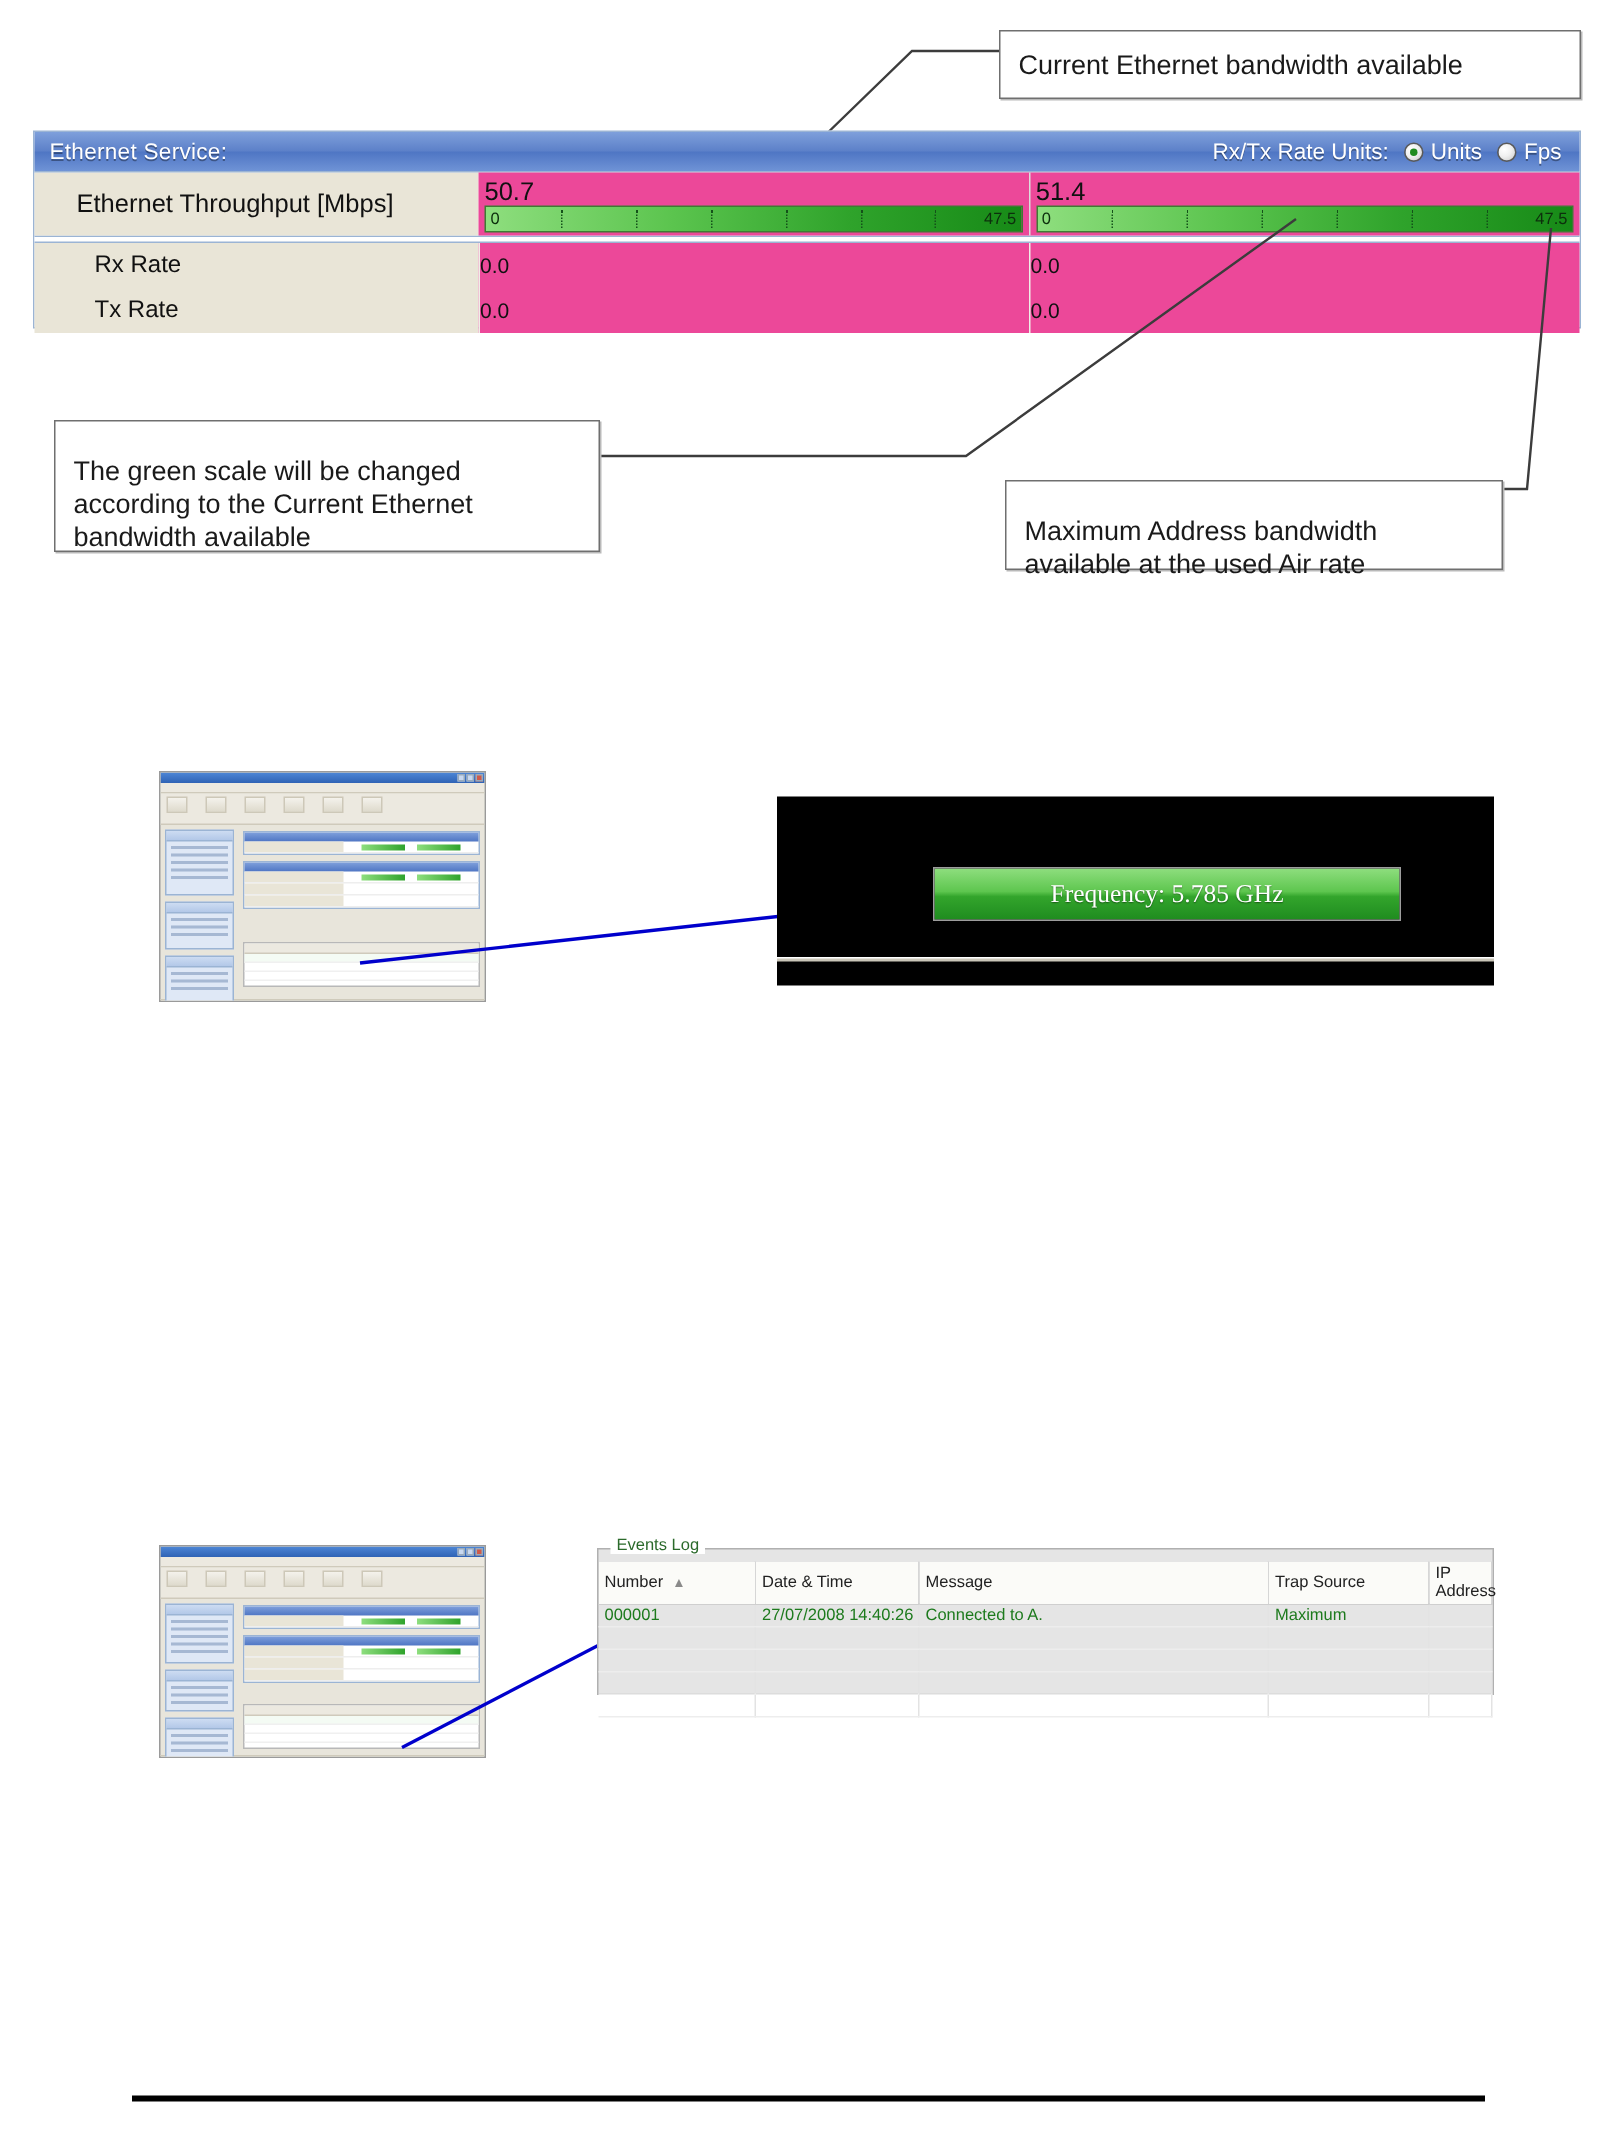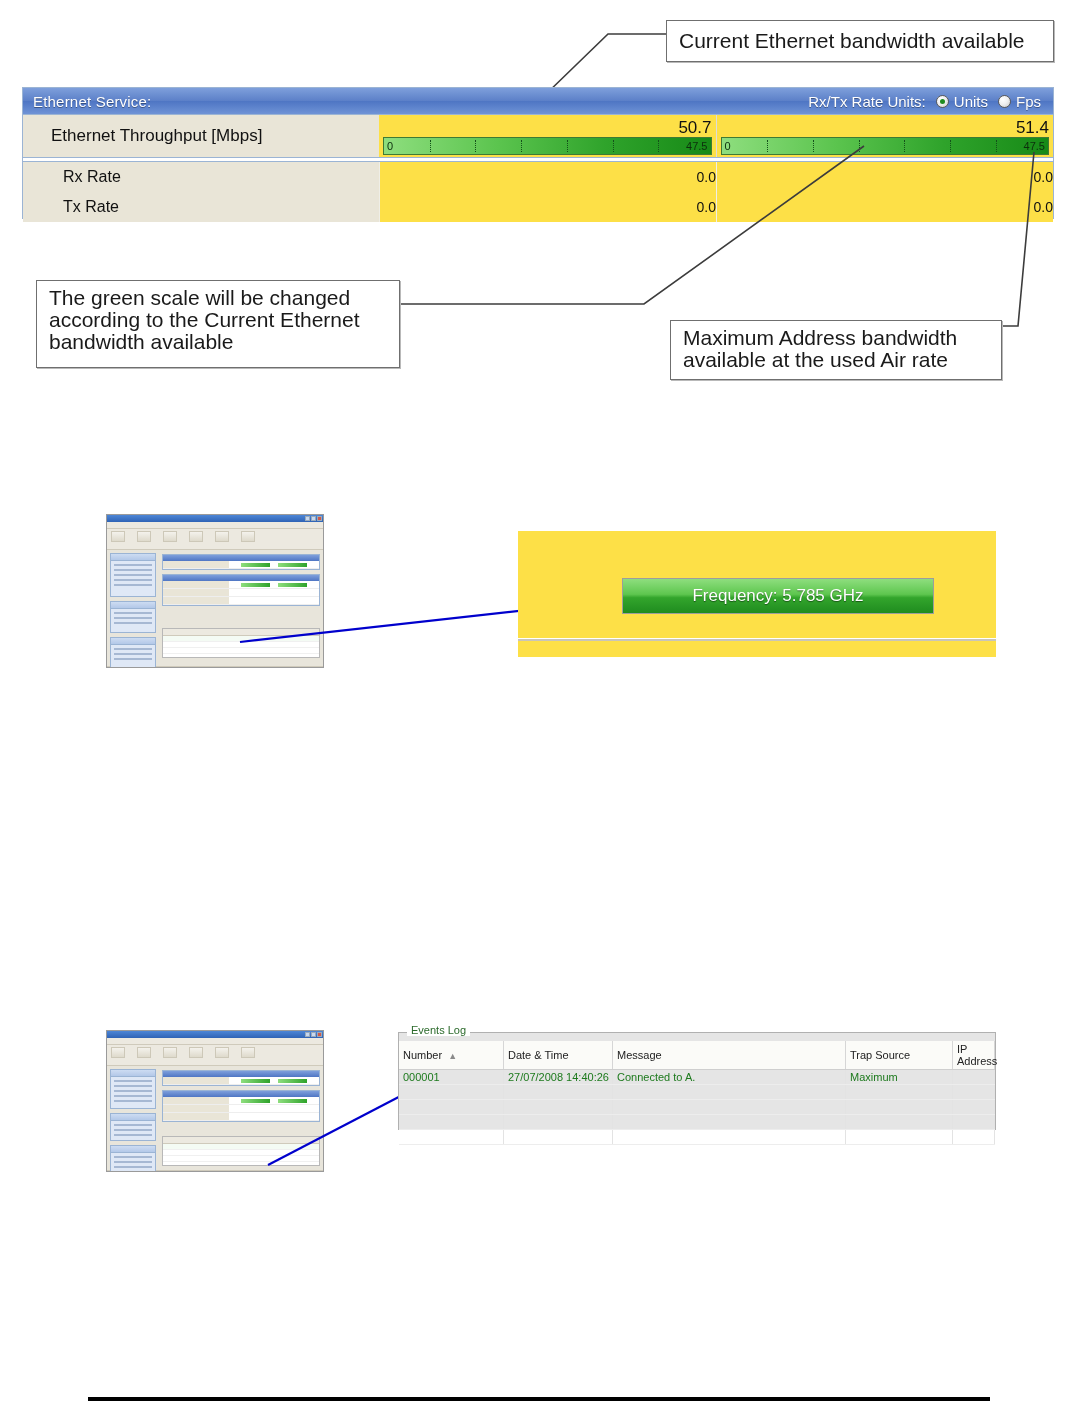--- a/index.html
+++ b/index.html
@@ -15,24 +15,24 @@
     color: #000;
     overflow: hidden;
   }
 
   
   .callout {
     position: absolute;
     background: #ffffff;
     border: 1px solid #6f6f6f;
     box-shadow: 1px 1px 0 #b9b9b9;
-    font-size: 21px;
+    font-size: 18px;
     line-height: 22px;
     color: #1a1a1a;
-    padding: 6px 12px;
+    padding: 22px 12px;
     box-sizing: border-box;
   }
 
   
   .leader {
     position: absolute;
     background: transparent;
     pointer-events: none;
   }
   .leader svg { display: block; overflow: visible; }
@@ -99,38 +99,38 @@
   }
   .radio-opt .rlabel {
     color: #ffffff;
     font-size: 15px;
     text-shadow: 0 1px 0 rgba(0,0,0,.35);
   }
 
   
   .eth-row { display: flex; }
   .eth-row .lbl {
-    width: 356px;
+    width: 296px;
     background: #e9e5d7;
     box-sizing: border-box;
     font-size: 17px;
     color: #111;
     display: flex;
     align-items: center;
   }
   .eth-row.throughput .lbl { height: 42px; padding-left: 28px; }
   .eth-row.rate .lbl { height: 30px; padding-left: 40px; font-size: 16px; }
   .eth-row .cell {
     flex: 1;
     box-sizing: border-box;
-    background: #fde047;
+    background: #ec4899;
     position: relative;
     display: flex;
     flex-direction: column;
-    align-items: flex-end;
+    align-items: flex-start;
     justify-content: center;
   }
   .eth-row.throughput .cell { height: 42px; padding: 0 4px; }
   .eth-row.rate .cell {
     height: 30px;
     font-size: 14px;
     color: #111;
     border-left: 1px solid #efeee7;
   }
   .eth-row.rate .cell:first-of-type { border-left: none; }
@@ -231,22 +231,23 @@
   .t-log .lr.first { background:#f4fbf4; }
   .t-status { height: 8px; background:#ece9e0; border-top:1px solid #cfcabb;}
 
   
   #freq-panel {
     position: absolute;
     left: 518px;
     top: 531px;
     width: 478px;
     height: 126px;
-    background: #fde047;
-    box-sizing: border-box;
+    background: #000000;
+    box-sizing: border-box;
+    font-family: Liberation Serif, serif;
   }
   #freq-panel .divider {
     position: absolute;
     left: 0; right: 0;
     bottom: 16px;
     height: 2px;
     background: #c9c5b8;
     border-top: 1px solid #ffffff;
   }
   #freq-btn {

